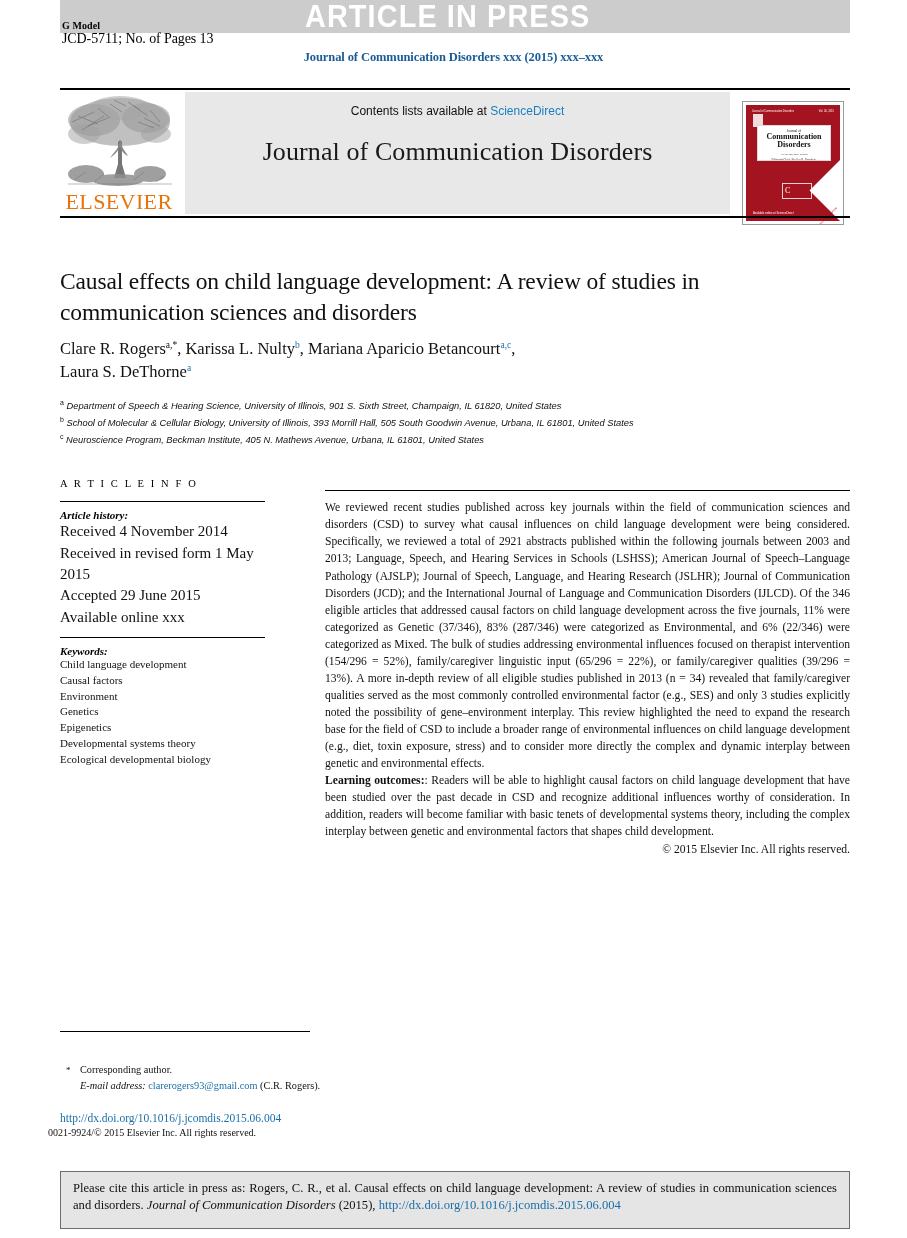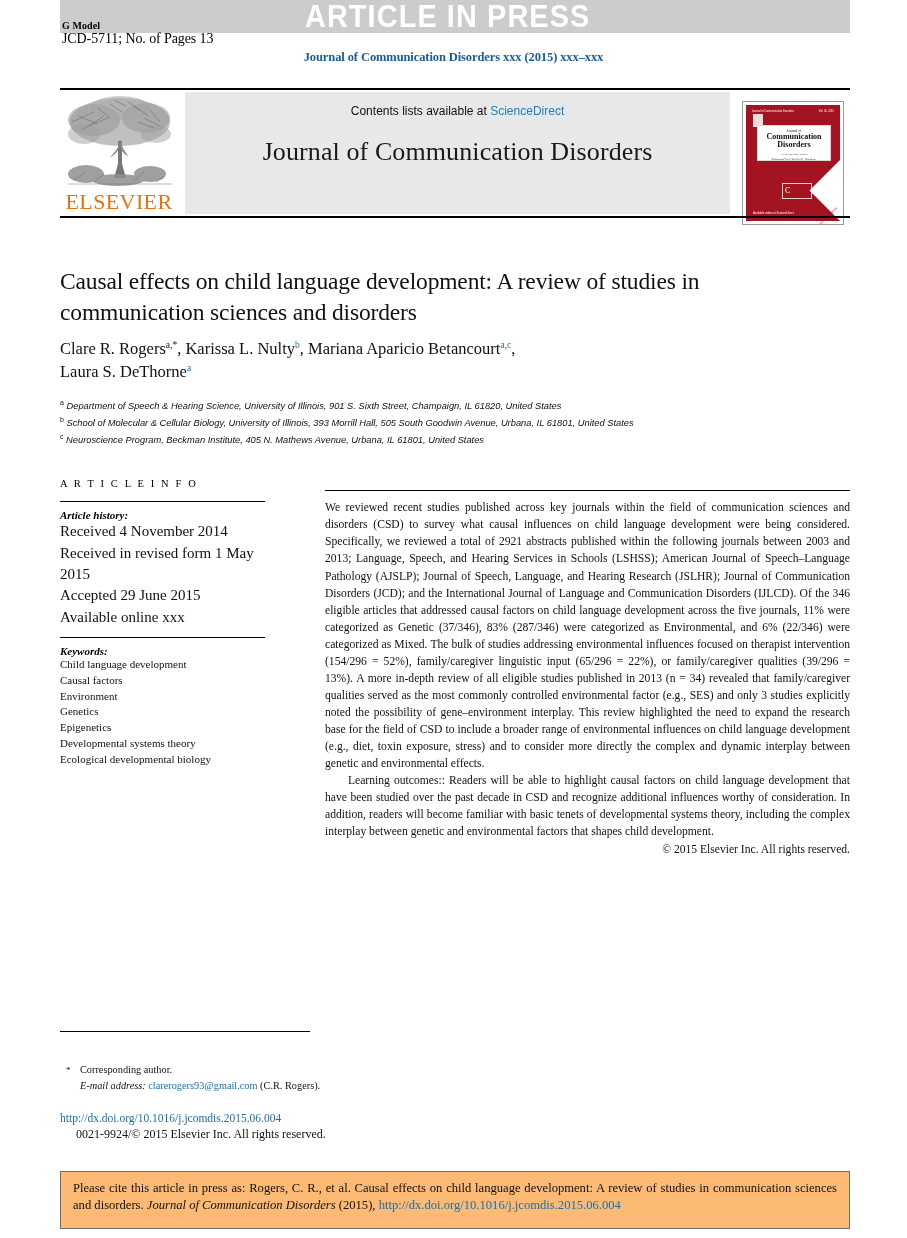--- a/index.html
+++ b/index.html
@@ -379,22 +379,21 @@
     font-size: 11.6px;
     line-height: 1.47;
     text-align: justify;
     color: #111;
     margin-top: 8px;
   }
   .abs-body p {
     margin: 0;
   }
   .lo-label {
-    font-weight: normal;
-    margin-left: 23px;
+    font-weight: bold;
   }
   .copyright {
     font-family: "Liberation Serif", serif;
     font-size: 11.6px;
     text-align: right;
     margin-top: 3px;
     color: #111;
   }
 
   
@@ -434,35 +433,35 @@
   .doi-line {
     position: absolute;
     left: 60px;
     top: 1112px;
     font-family: "Liberation Serif", serif;
     font-size: 11.5px;
     color: #1a6fa8;
   }
   .issn-line {
     position: absolute;
-    left: 76px;
+    left: 48px;
     top: 1127px;
     font-family: "Liberation Serif", serif;
-    font-size: 12px;
+    font-size: 10px;
     color: #111;
   }
 
   
   .cite-box {
     position: absolute;
     left: 60px;
     top: 1171px;
     width: 790px;
     height: 58px;
-    background: #fdba74;
+    background: #e5e5e5;
     border: 1.2px solid #6d6d6d;
     box-sizing: border-box;
   }
   .cite-text {
     position: absolute;
     left: 12px;
     top: 8px;
     width: 764px;
     font-family: "Liberation Serif", serif;
     font-size: 12.6px;

